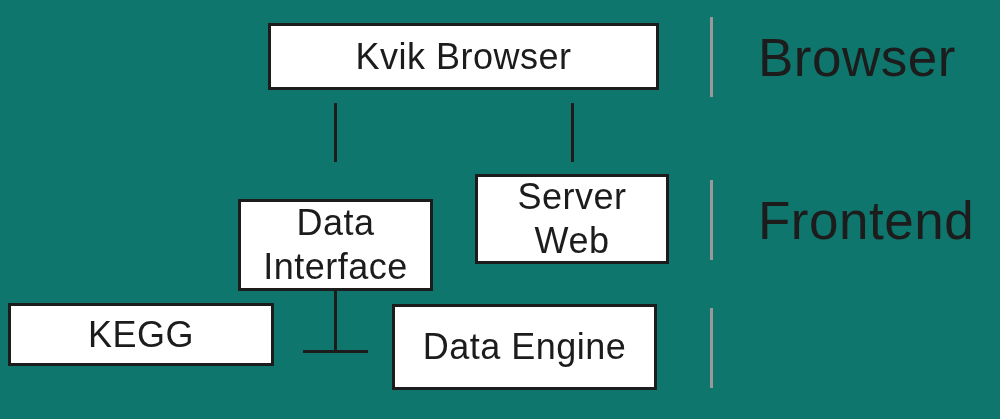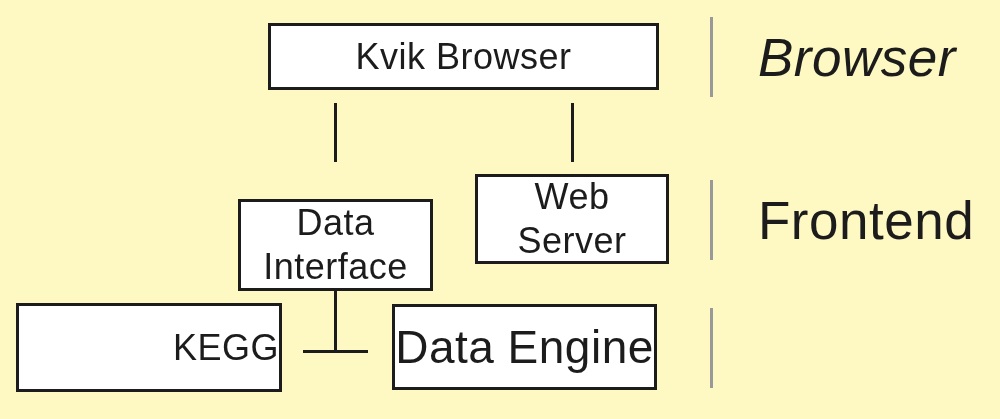--- a/index.html
+++ b/index.html
@@ -4,21 +4,21 @@
 <style>
   html, body {
     margin: 0;
     padding: 0;
     background: #ffffff;
   }
   .stage {
     position: relative;
     width: 1000px;
     height: 419px;
-    background: #fef9c3;
+    background: #0f766e;
     font-family: "Liberation Sans", "DejaVu Sans", sans-serif;
     color: #1c1c1c;
     overflow: hidden;
   }
   .node {
     position: absolute;
     box-sizing: border-box;
     border: 3px solid #1c1c1c;
     background: #ffffff;
     display: flex;
@@ -26,22 +26,22 @@
     align-items: center;
     justify-content: center;
     text-align: center;
     font-size: 36px;
     line-height: 44px;
     letter-spacing: 0.5px;
   }
   .node-kvik      { left: 268px; top: 23px;  width: 391px; height: 67px; }
   .node-datainterface { left: 238px; top: 175px; width: 195px; height: 92px; margin-top: 24px; }
   .node-webserver { left: 475px; top: 174px; width: 194px; height: 90px; }
-  .node-kegg      { left: 16px;  top: 303px; width: 266px; height: 89px; align-items: flex-end; }
-  .node-dataengine{ left: 392px; top: 304px; width: 265px; height: 86px; font-size: 46px; }
+  .node-kegg      { left: 8px;  top: 303px; width: 266px; height: 63px; }
+  .node-dataengine{ left: 392px; top: 304px; width: 265px; height: 86px; font-size: 36px; }
   .vline {
     position: absolute;
     width: 3px;
     background: #1c1c1c;
   }
   .hline {
     position: absolute;
     height: 3px;
     background: #1c1c1c;
   }
@@ -61,41 +61,41 @@
   .layer-label {
     position: absolute;
     left: 758px;
     width: 242px;
     display: flex;
     align-items: center;
     font-size: 53px;
     letter-spacing: 0.5px;
     white-space: nowrap;
   }
-  .layer-label-browser  { top: 17px;  height: 80px; font-style: italic; }
+  .layer-label-browser  { top: 17px;  height: 80px; }
   .layer-label-frontend { top: 180px; height: 80px; }
   .layer-label-backend  { top: 308px; height: 80px; }
 </style>
 </head>
 <body>
 
 <div class="stage">
 
   <div class="node node-kvik">
     <span>Kvik Browser</span>
   </div>
 
   <div class="node node-datainterface">
     <span>Data</span>
     <span>Interface</span>
   </div>
 
   <div class="node node-webserver">
+    <span>Server</span>
     <span>Web</span>
-    <span>Server</span>
   </div>
 
   <div class="node node-kegg">
     <span>KEGG</span>
   </div>
 
   <div class="node node-dataengine">
     <span>Data Engine</span>
   </div>
 

